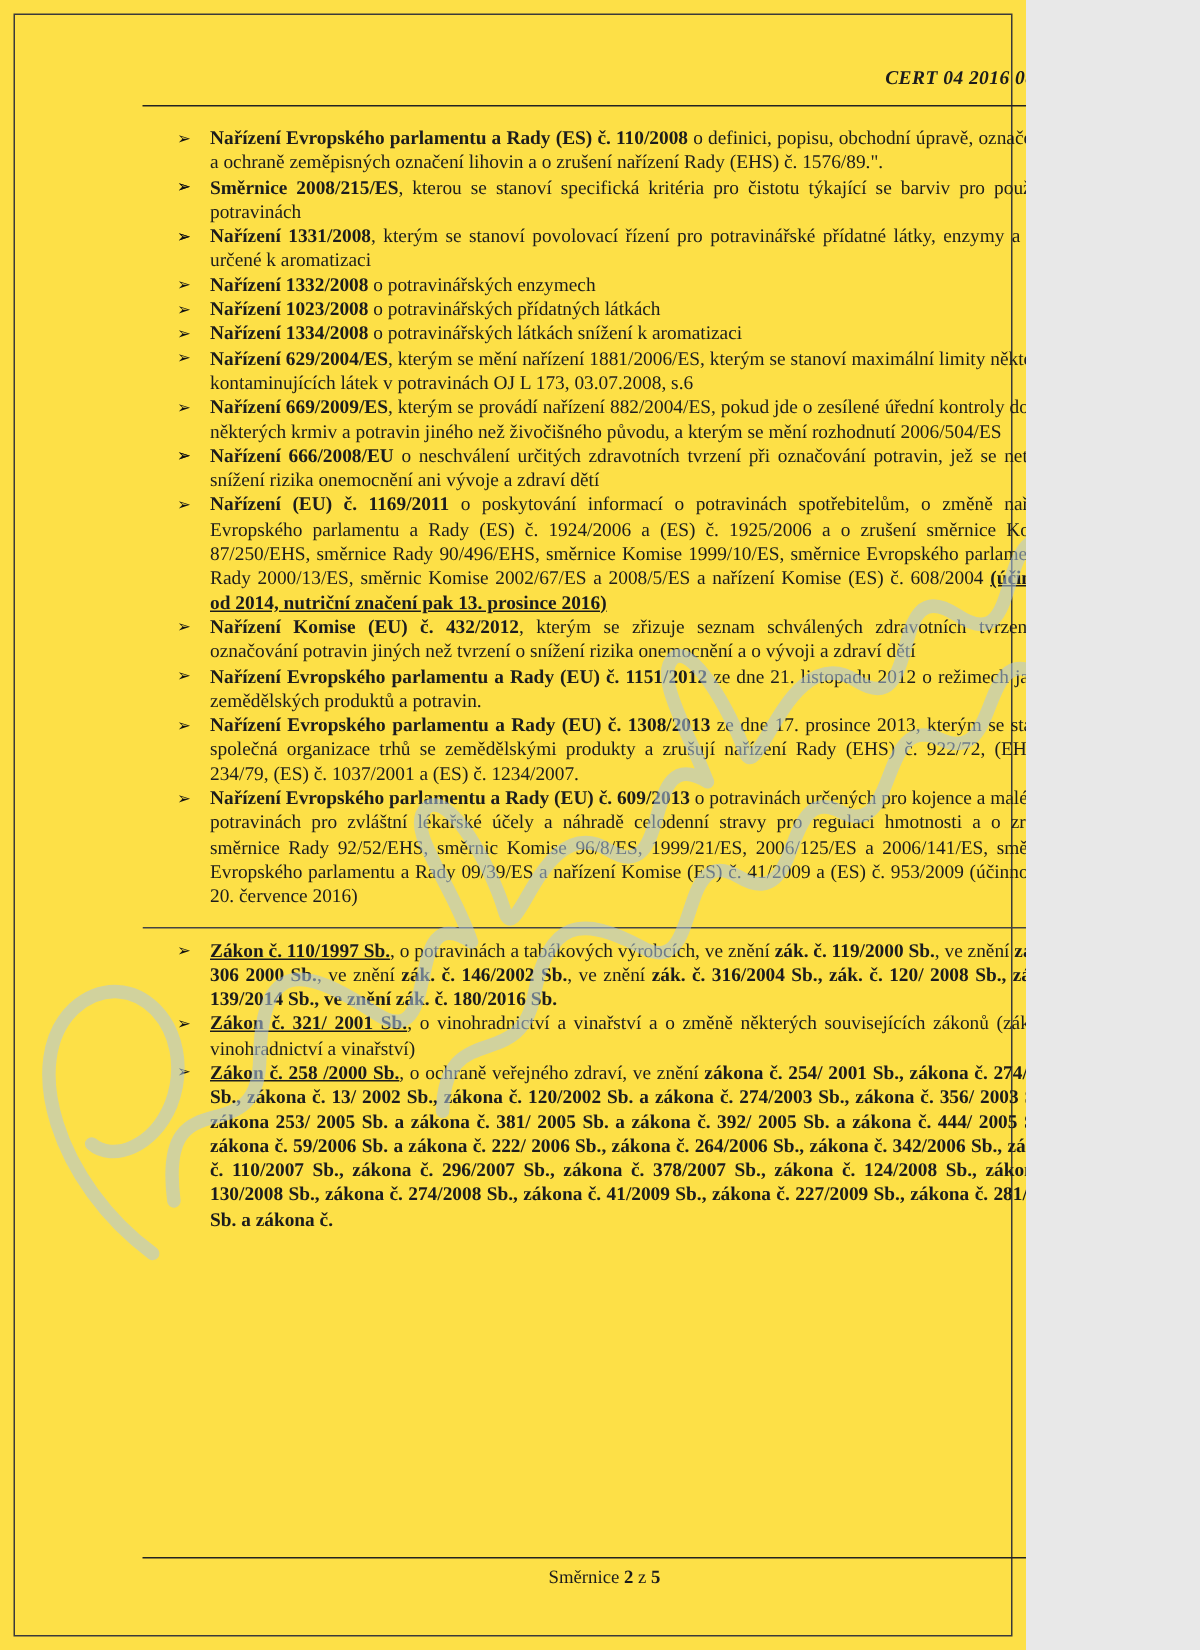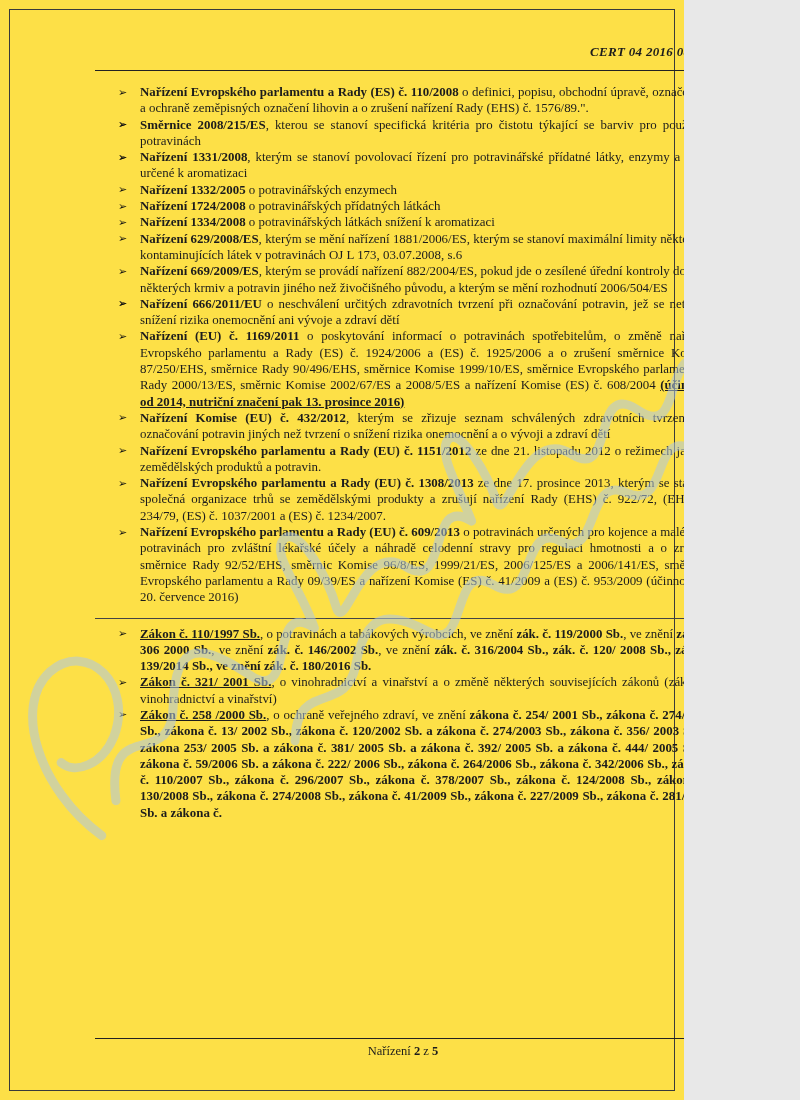--- a/index.html
+++ b/index.html
@@ -75,27 +75,27 @@
 
   <div class="header">CERT 04 2016 08.01.</div>
   <div class="header-rule"></div>
 
   <div class="content">
       <div class="item"><span class="bullet">➢</span><span class="itembody"><span class="b">Nařízení Evropského parlamentu a Rady (ES) č. 110/2008</span><span> o definici, popisu, obchodní úpravě, označování a ochraně zeměpisných označení lihovin a o zrušení nařízení Rady (EHS) č. 1576/89.".</span></span></div>
       <div class="item"><span class="bullet">➢</span></div>
       <div class="item"><span class="bullet">➢</span><span class="itembody"><span class="b">Směrnice 2008/215/ES</span><span>, kterou se stanoví specifická kritéria pro čistotu týkající se barviv pro použití v potravinách</span></span></div>
       <div class="item"><span class="bullet">➢</span></div>
       <div class="item"><span class="bullet">➢</span><span class="itembody"><span class="b">Nařízení 1331/2008</span><span>, kterým se stanoví povolovací řízení pro potravinářské přídatné látky, enzymy a látky určené k aromatizaci</span></span></div>
-      <div class="item"><span class="bullet">➢</span><span class="itembody"><span class="b">Nařízení 1332/2005</span><span> o potravinářských enzymech</span></span></div>
-      <div class="item"><span class="bullet">➢</span><span class="itembody"><span class="b">Nařízení 1724/2008</span><span> o potravinářských přídatných látkách</span></span></div>
+      <div class="item"><span class="bullet">➢</span><span class="itembody"><span class="b">Nařízení 1332/2008</span><span> o potravinářských enzymech</span></span></div>
+      <div class="item"><span class="bullet">➢</span><span class="itembody"><span class="b">Nařízení 1023/2008</span><span> o potravinářských přídatných látkách</span></span></div>
       <div class="item"><span class="bullet">➢</span><span class="itembody"><span class="b">Nařízení 1334/2008</span><span> o potravinářských látkách snížení k aromatizaci</span></span></div>
-      <div class="item"><span class="bullet">➢</span><span class="itembody"><span class="b">Nařízení 629/2008/ES</span><span>, kterým se mění nařízení 1881/2006/ES, kterým se stanoví maximální limity některých kontaminujících látek v potravinách  OJ L 173, 03.07.2008, s.6</span></span></div>
+      <div class="item"><span class="bullet">➢</span><span class="itembody"><span class="b">Nařízení 629/2004/ES</span><span>, kterým se mění nařízení 1881/2006/ES, kterým se stanoví maximální limity některých kontaminujících látek v potravinách  OJ L 173, 03.07.2008, s.6</span></span></div>
       <div class="item"><span class="bullet">➢</span><span class="itembody"><span class="b">Nařízení 669/2009/ES</span><span>, kterým se provádí nařízení 882/2004/ES, pokud jde o zesílené úřední kontroly dovozu některých krmiv a potravin jiného než živočišného původu, a kterým se mění rozhodnutí 2006/504/ES</span></span></div>
       <div class="item"><span class="bullet">➢</span></div>
-      <div class="item"><span class="bullet">➢</span><span class="itembody"><span class="b">Nařízení 666/2011/EU</span><span> o neschválení určitých zdravotních tvrzení při označování potravin, jež se netýkají snížení rizika onemocnění ani vývoje a zdraví dětí</span></span></div>
+      <div class="item"><span class="bullet">➢</span><span class="itembody"><span class="b">Nařízení 666/2008/EU</span><span> o neschválení určitých zdravotních tvrzení při označování potravin, jež se netýkají snížení rizika onemocnění ani vývoje a zdraví dětí</span></span></div>
       <div class="item"><span class="bullet">➢</span><span class="itembody"><span class="b">Nařízení (EU) č. 1169/2011</span><span> o poskytování informací o potravinách spotřebitelům, o změně nařízení Evropského parlamentu a Rady (ES) č. 1924/2006 a (ES) č. 1925/2006 a o zrušení směrnice Komise 87/250/EHS, směrnice Rady 90/496/EHS, směrnice Komise 1999/10/ES, směrnice Evropského parlamentu a Rady 2000/13/ES, směrnic Komise 2002/67/ES a 2008/5/ES a nařízení Komise (ES) č. 608/2004 </span><span class="b u">(účinnost od 2014, nutriční značení pak 13. prosince 2016)</span></span></div>
       <div class="item"><span class="bullet">➢</span><span class="itembody"><span class="b">Nařízení Komise (EU) č. 432/2012</span><span>, kterým se zřizuje seznam schválených zdravotních tvrzení při označování potravin jiných než tvrzení o snížení rizika onemocnění a o vývoji a zdraví dětí</span></span></div>
       <div class="item"><span class="bullet">➢</span><span class="itembody"><span class="b">Nařízení Evropského parlamentu a Rady (EU) č. 1151/2012</span><span> ze dne 21. listopadu 2012 o režimech jakosti zemědělských produktů a potravin.</span></span></div>
       <div class="item"><span class="bullet">➢</span><span class="itembody"><span class="b">Nařízení Evropského parlamentu a Rady (EU) č. 1308/2013</span><span> ze dne 17. prosince 2013, kterým se stanoví společná organizace trhů se zemědělskými produkty a zrušují nařízení Rady (EHS) č. 922/72, (EHS) č. 234/79, (ES) č. 1037/2001 a (ES) č. 1234/2007.</span></span></div>
       <div class="item"><span class="bullet">➢</span><span class="itembody"><span class="b">Nařízení Evropského parlamentu a Rady (EU) č. 609/2013</span><span> o potravinách určených pro kojence a malé děti, potravinách pro zvláštní lékařské účely a náhradě celodenní stravy pro regulaci hmotnosti a o zrušení směrnice Rady 92/52/EHS, směrnic Komise 96/8/ES, 1999/21/ES, 2006/125/ES a 2006/141/ES, směrnice Evropského parlamentu a Rady 09/39/ES a nařízení Komise (ES) č. 41/2009 a (ES) č. 953/2009 (účinnost od 20. července 2016)</span></span></div>
       <div class="divider"></div>
       <div class="item"><span class="bullet">➢</span><span class="itembody"><span class="b u">Zákon č. 110/1997 Sb.</span><span>, o potravinách a tabákových výrobcích, ve znění </span><span class="b">zák. č. 119/2000 Sb.</span><span>, ve znění </span><span class="b">zák. č. 306 2000 Sb.</span><span>, ve znění </span><span class="b">zák. č. 146/2002 Sb.</span><span>, ve znění </span><span class="b">zák. č. 316/2004 Sb., zák. č. 120/ 2008 Sb., zák. č. 139/2014 Sb., ve znění zák. č. 180/2016 Sb.</span></span></div>
       <div class="item"><span class="bullet">➢</span><span class="itembody"><span class="b u">Zákon č. 321/ 2001 Sb.</span><span>, o vinohradnictví a vinařství a o změně některých souvisejících zákonů (zákon o vinohradnictví a vinařství)</span></span></div>
       <div class="item"><span class="bullet">➢</span><span class="itembody"><span class="b u">Zákon č. 258 /2000 Sb.</span><span>, o ochraně veřejného zdraví, ve znění </span><span class="b">zákona č. 254/ 2001 Sb., zákona č. 274/2001 Sb., zákona č. 13/ 2002 Sb., zákona č. 120/2002 Sb. a zákona č. 274/2003 Sb., zákona č. 356/ 2003 Sb. a zákona 253/ 2005 Sb. a zákona č. 381/ 2005 Sb. a zákona č. 392/ 2005 Sb. a zákona č. 444/ 2005 Sb. a zákona č. 59/2006 Sb. a zákona č. 222/ 2006 Sb., zákona č. 264/2006 Sb., zákona č. 342/2006 Sb., zákona č. 110/2007 Sb., zákona č. 296/2007 Sb., zákona č. 378/2007 Sb., zákona č. 124/2008 Sb., zákona č. 130/2008 Sb., zákona č. 274/2008 Sb., zákona č. 41/2009 Sb., zákona č. 227/2009 Sb., zákona č. 281/2009 Sb. a zákona č.</span></span></div>
     </div>
@@ -103,15 +103,15 @@
   <svg class="watermark" viewBox="0 0 920 300" xmlns="http://www.w3.org/2000/svg">
     <g fill="none" stroke-width="9" stroke-linecap="round" stroke-linejoin="round" stroke="#aec7e4">
       <path d="M38 215 C 14 140, 42 58, 92 52 C 142 48, 152 112, 106 142 C 80 158, 52 150, 48 132"></path>
       <path d="M70 195 C 112 118, 132 205, 172 152 S 232 118, 252 172 S 312 118, 332 172 C 345 130, 340 85, 360 82 C 380 80, 372 140, 362 168 S 422 128, 442 176 S 502 128, 522 178 C 532 140, 535 100, 552 98 C 568 96, 562 150, 554 176 S 622 132, 642 182 S 702 132, 722 186 S 782 140, 808 190"></path>
       <path d="M250 252 C 288 202, 306 262, 344 226 S 402 200, 422 242 S 482 196, 502 242 S 562 206, 582 246 S 642 206, 664 246 S 722 210, 742 248"></path>
       <path d="M820 175 C 845 150, 860 180, 845 205 C 835 222, 815 215, 818 195"></path>
     </g>
   </svg>
 
   <div class="footer-rule"></div>
-  <div class="footer"><span>Nařízení </span><span class="b">2</span><span> z </span><span class="b">5</span></div>
+  <div class="footer"><span>Směrnice </span><span class="b">2</span><span> z </span><span class="b">5</span></div>
 
 </div>
 
 </body></html>

